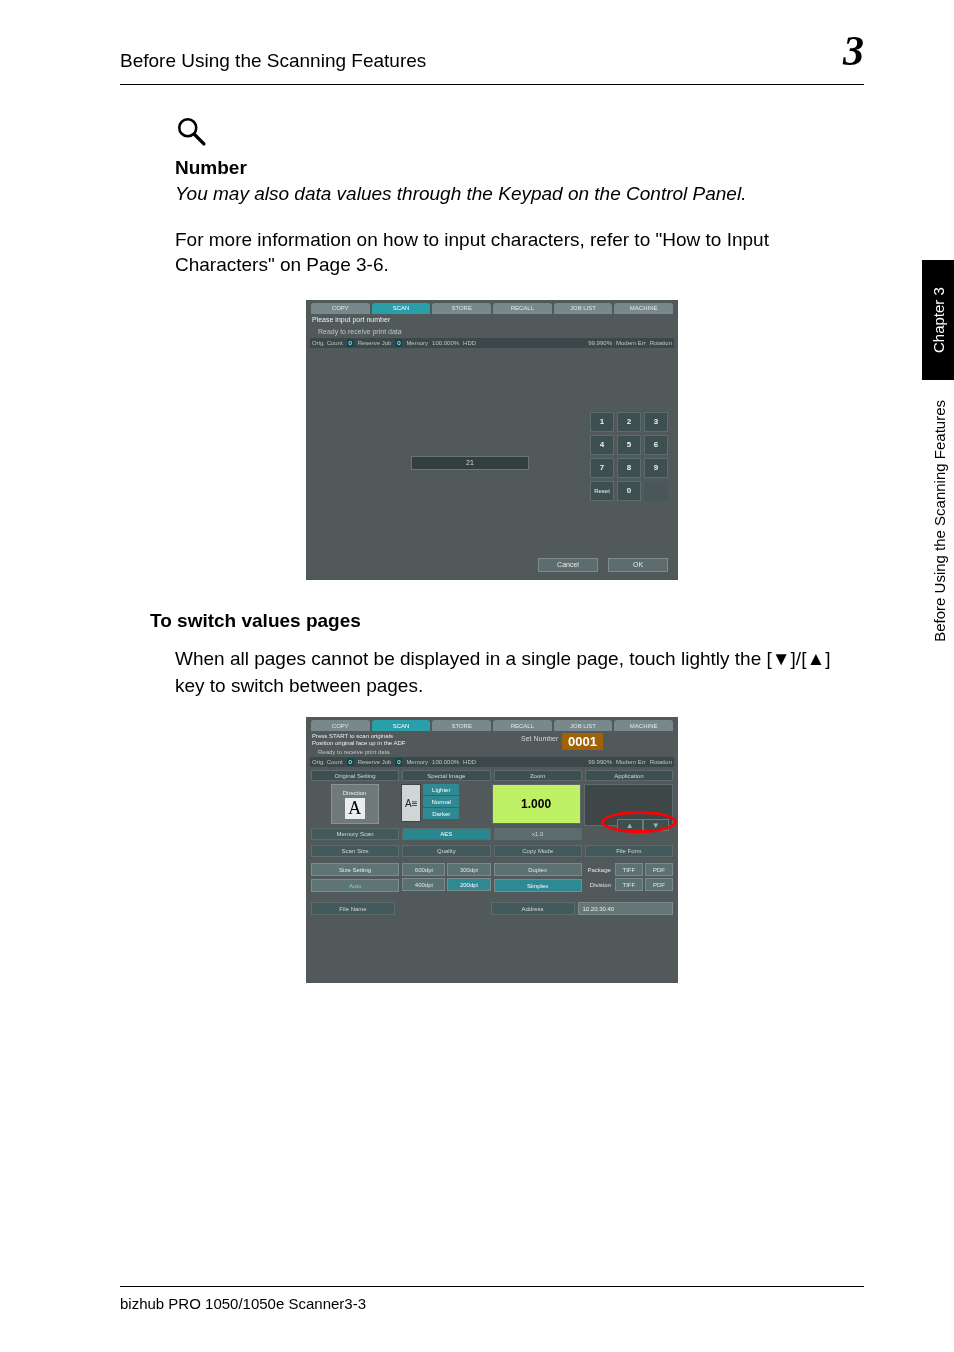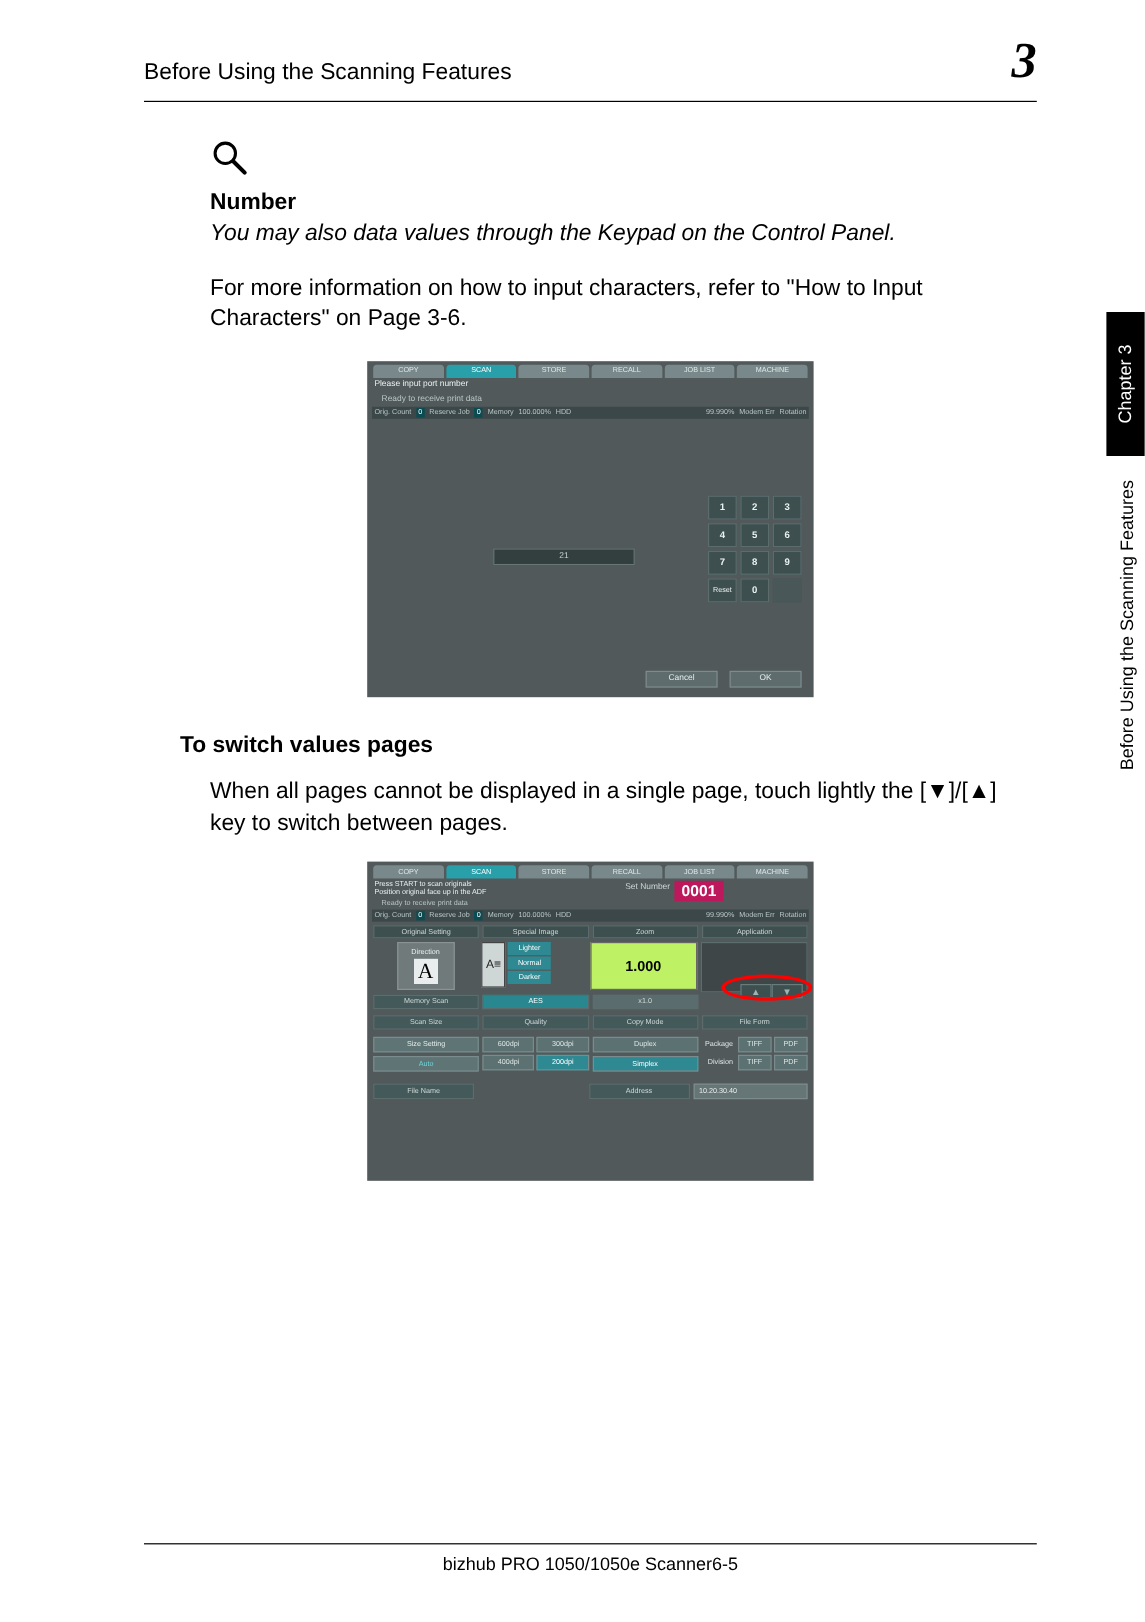--- a/index.html
+++ b/index.html
@@ -171,21 +171,21 @@
     flex:1; height:11px; border-radius:3px 3px 0 0;
     background:#79888a; font-size:6px;
     display:flex; align-items:center; justify-content:center; color:#dfe9e9;
   }
   .shot2 .tab.active { background:#29a0a9; color:#fff; }
   .shot2 .instr { position:absolute; top:16px; left:6px; font-size:6px; color:#eaf1f1; line-height:1.2; }
   .shot2 .ready { position:absolute; top:32px; left:12px; font-size:6px; color:#b8c6c6; }
   .shot2 .setnum-lbl { position:absolute; top:18px; left:215px; font-size:7px; color:#cfd8d8;}
   .shot2 .setnum-val {
     position:absolute; top:16px; left:256px; font-size:13px; font-weight:bold;
-    color:#fff; background:#be185d; padding:1px 6px;
+    color:#fff; background:#a16207; padding:1px 6px;
   }
   .shot2 .statbar {
     position:absolute; top:40px; left:4px; right:4px; height:10px;
     background:#3b4748; display:flex; align-items:center;
     font-size:6px; color:#b8c6c6; padding:0 2px; gap:4px;
   }
   .shot2 .row-headers {
     position:absolute; top:53px; left:5px; right:5px;
     display:flex; gap:3px;
   }
@@ -305,21 +305,21 @@
     color: #000;
   }
   
   .footer {
     position: absolute;
     left: 120px;
     right: 90px;
     bottom: 40px;
     border-top: 1px solid #000;
     display: flex;
-    justify-content: center;
+    justify-content: flex-start;
     font-size: 15px;
     padding-top: 8px;
   }
 </style>
 </head>
 <body>
 
 <div class="page-area">
 
   <div class="header-row">
@@ -503,14 +503,14 @@
     </div>
   </div>
 
 </div>
 
 <div class="sidetab">Chapter 3</div>
 <div class="sidetext">Before Using the Scanning Features</div>
 
 <div class="footer">
   <div>bizhub PRO 1050/1050e Scanner</div>
-  <div>6-5</div>
+  <div>3-3</div>
 </div>
 
 </body></html>

